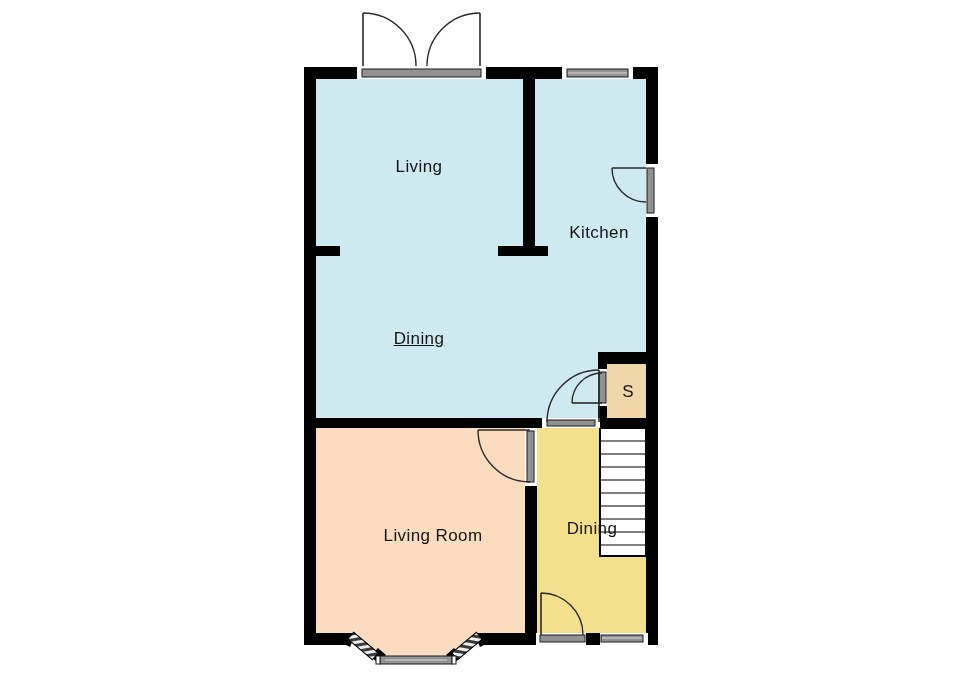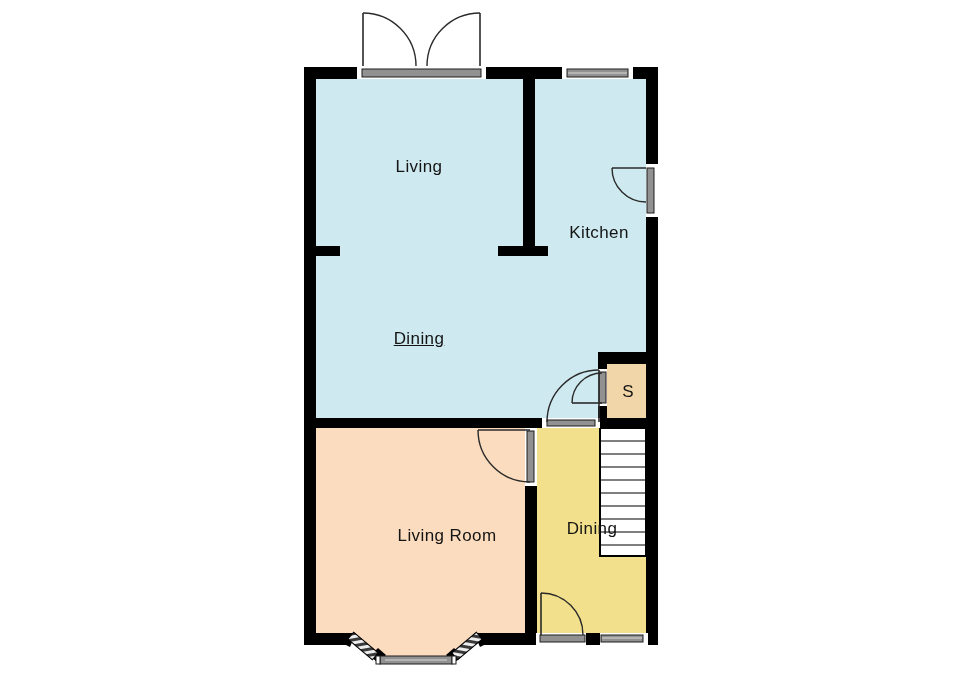--- a/index.html
+++ b/index.html
@@ -152,15 +152,15 @@
         <line x1="541" y1="635" x2="541" y2="593"></line>
         <path d="M 541 593 A 42 42 0 0 1 583 635"></path>
       </g>
     </g>
   </svg>
 
   <div class="room-label" style="left:419px; top:167px;">Living</div>
   <div class="room-label" style="left:599px; top:233px;">Kitchen</div>
   <div class="room-label" style="left:419px; top:339px;text-decoration:underline;">Dining</div>
   <div class="room-label" style="left:628px; top:392px;">S</div>
-  <div class="room-label" style="left:433px; top:536px;padding-left:28px;">Living Room</div>
+  <div class="room-label" style="left:419px; top:536px;padding-left:28px;">Living Room</div>
   <div class="room-label" style="left:592px; top:529px;">Dining</div>
 </div>
 
 </body></html>

